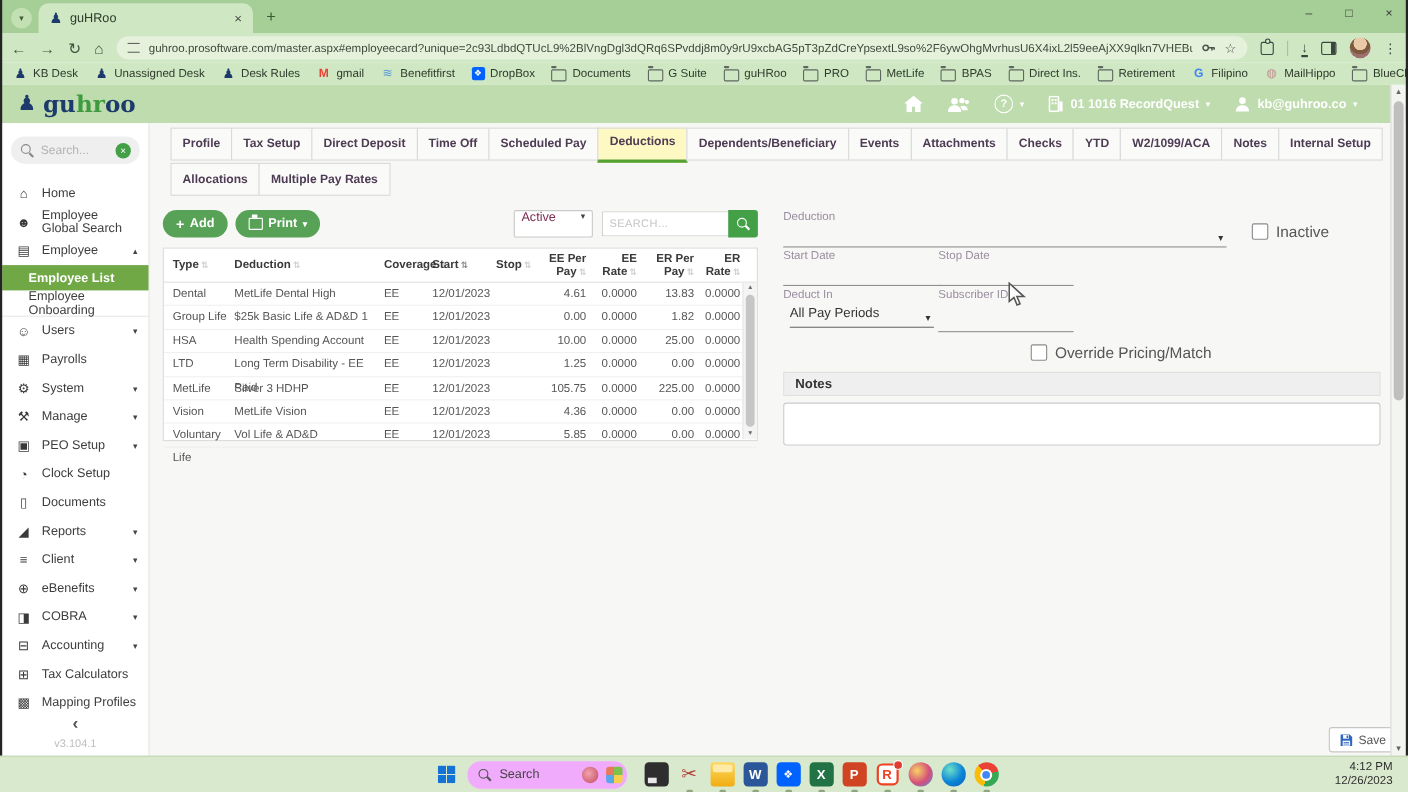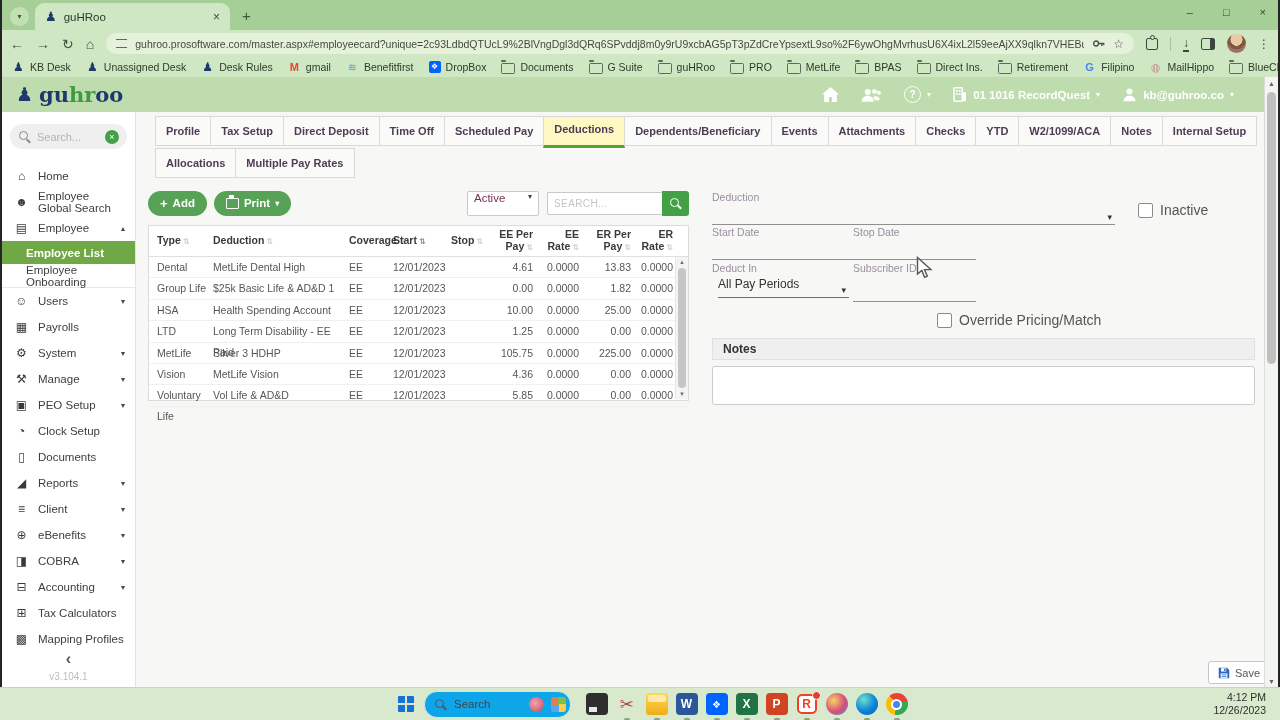--- a/index.html
+++ b/index.html
@@ -170,21 +170,21 @@
   .pthumb{width:9px;height:272px;background:#bfbfbf;border-radius:5px;margin-top:2px}
   .ptrack-rest{flex:1}
 
   
   #taskbar{position:absolute;left:0;right:0;bottom:0;height:32px;background:#d9e9cd;
            border-top:1px solid #c2d7b2;display:flex;align-items:center;z-index:60}
   .tb-start{width:16px;height:16px;margin-left:398px;border-radius:1px;flex:none;
     background:linear-gradient(90deg,transparent 45%,#d9e9cd 45% 55%,transparent 55%),
                linear-gradient(0deg,transparent 45%,#d9e9cd 45% 55%,transparent 55%),
                linear-gradient(#1573d6,#1573d6)}
-  .tb-search{width:132px;height:25px;background:#0ea5e9;border:1px solid #dce6d4;border-radius:13px;
+  .tb-search{width:132px;height:25px;background:#f0abfc;border:1px solid #dce6d4;border-radius:13px;
              display:flex;align-items:center;padding:0 4px 0 9px;gap:7px;margin-left:10px;flex:none}
   .tb-search .txt{font-size:11.5px;color:#444;flex:1}
   .mini1{width:15px;height:15px;border-radius:50%;flex:none;
          background:radial-gradient(circle at 40% 40%,#f2a3b0,#c2485e)}
   .mini2{width:15px;height:15px;border-radius:3px;flex:none;
          background:conic-gradient(#7cc04d 0 25%,#f6d04d 0 50%,#5aa7e8 0 75%,#e87a5a 0)}
   #tb-apps{display:flex;align-items:center;gap:7px;margin-left:14px}
   .tbwrap{position:relative;width:23px;height:23px;display:flex;align-items:center;justify-content:center;flex:none}
   .tb{width:22px;height:22px;border-radius:4px;display:flex;align-items:center;justify-content:center;
       font-size:12px;font-weight:bold;color:#fff;box-sizing:border-box}

